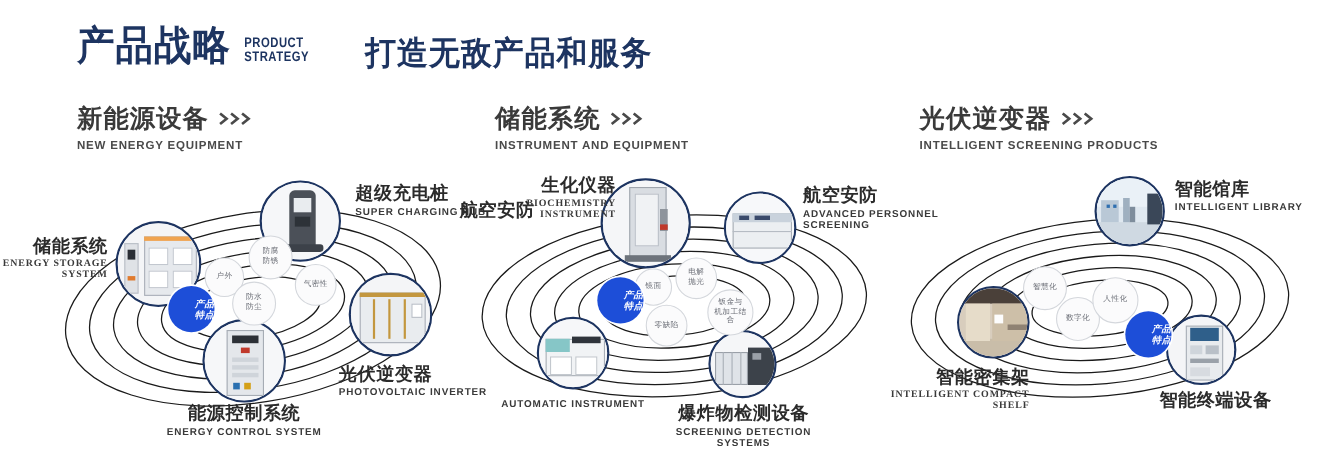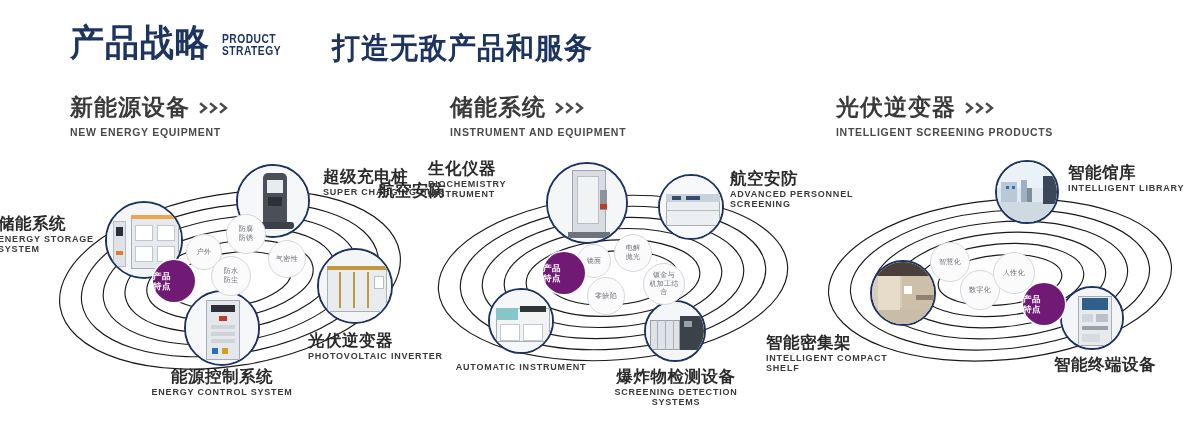--- a/index.html
+++ b/index.html
@@ -50,41 +50,42 @@
     background:#e9edf2;
     overflow:hidden;
     box-sizing:border-box;
   }
   .node .ph{position:absolute;inset:0;}
 
   
   .nlabel{position:absolute;line-height:1.05;}
   .nlabel .cn{font-size:16.5px;font-weight:bold;color:#2b2b2b;letter-spacing:.5px;white-space:nowrap;}
   .nlabel .en{margin-top:3px;font-size:9px;font-weight:bold;color:#3a3a3a;letter-spacing:.8px;white-space:pre-line;}
-  .nlabel.r{text-align:left;}
+  .nlabel.r{text-align:right;font-family:Liberation Serif, serif;}
   .nlabel.c{text-align:center;}
 
   
   .feat{
     position:absolute;border-radius:50%;
     border:1px solid #d4d7dc;background:#fbfbfc;
     display:flex;align-items:center;justify-content:center;
     text-align:center;color:#6d7078;
     font-size:7px;line-height:1.25;letter-spacing:.3px;
     box-sizing:border-box;padding:2px;
     white-space:pre-line;
   }
   
   .core{
     position:absolute;border-radius:50%;
-    background:#701a75;color:#fff;
-    display:flex;align-items:center;justify-content:flex-start;
+    background:#1d4ed8;color:#fff;
+    display:flex;align-items:center;justify-content:flex-end;
     text-align:center;font-size:8.5px;font-weight:bold;line-height:1.2;
     letter-spacing:.5px;white-space:pre-line;
     box-shadow:0 0 0 1.5px #ffffff;
+    font-style:italic;
   }
   .bx{position:absolute;box-sizing:border-box;}
 </style>
 </head>
 <body>
 
 <div class="stage">
 
   <div class="hdr">
     <div class="hdr-cn">产品战略</div>

